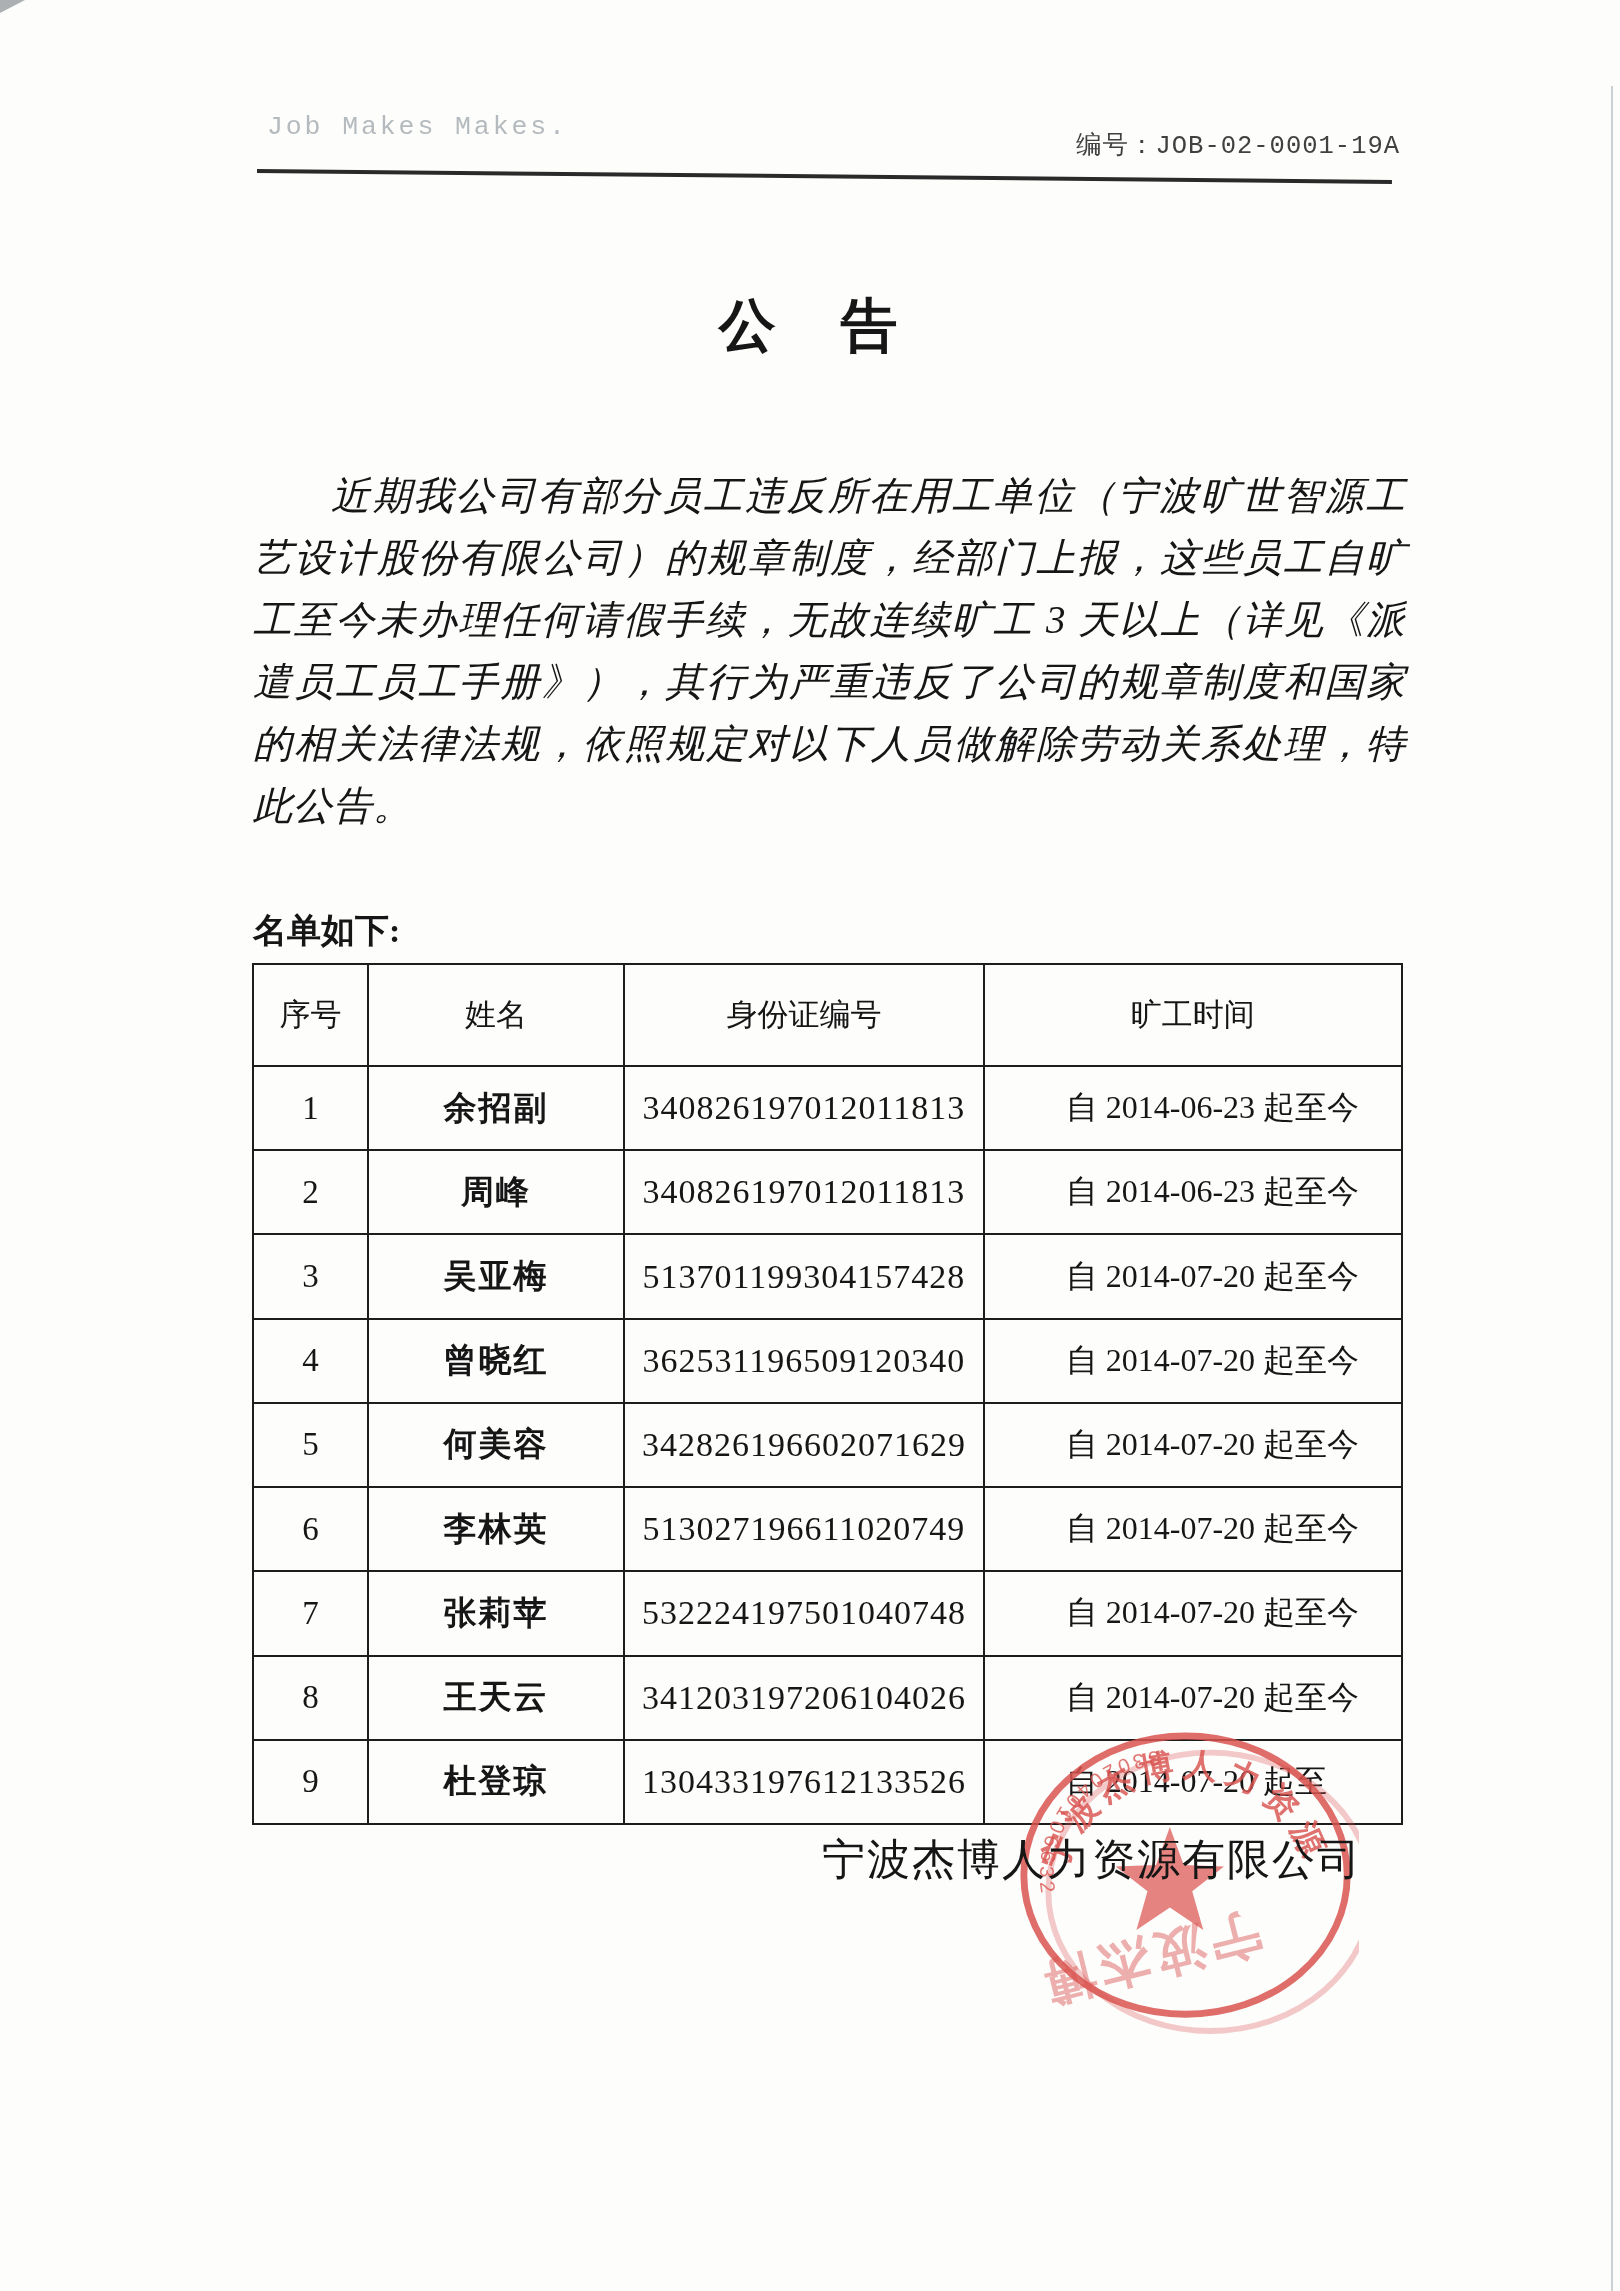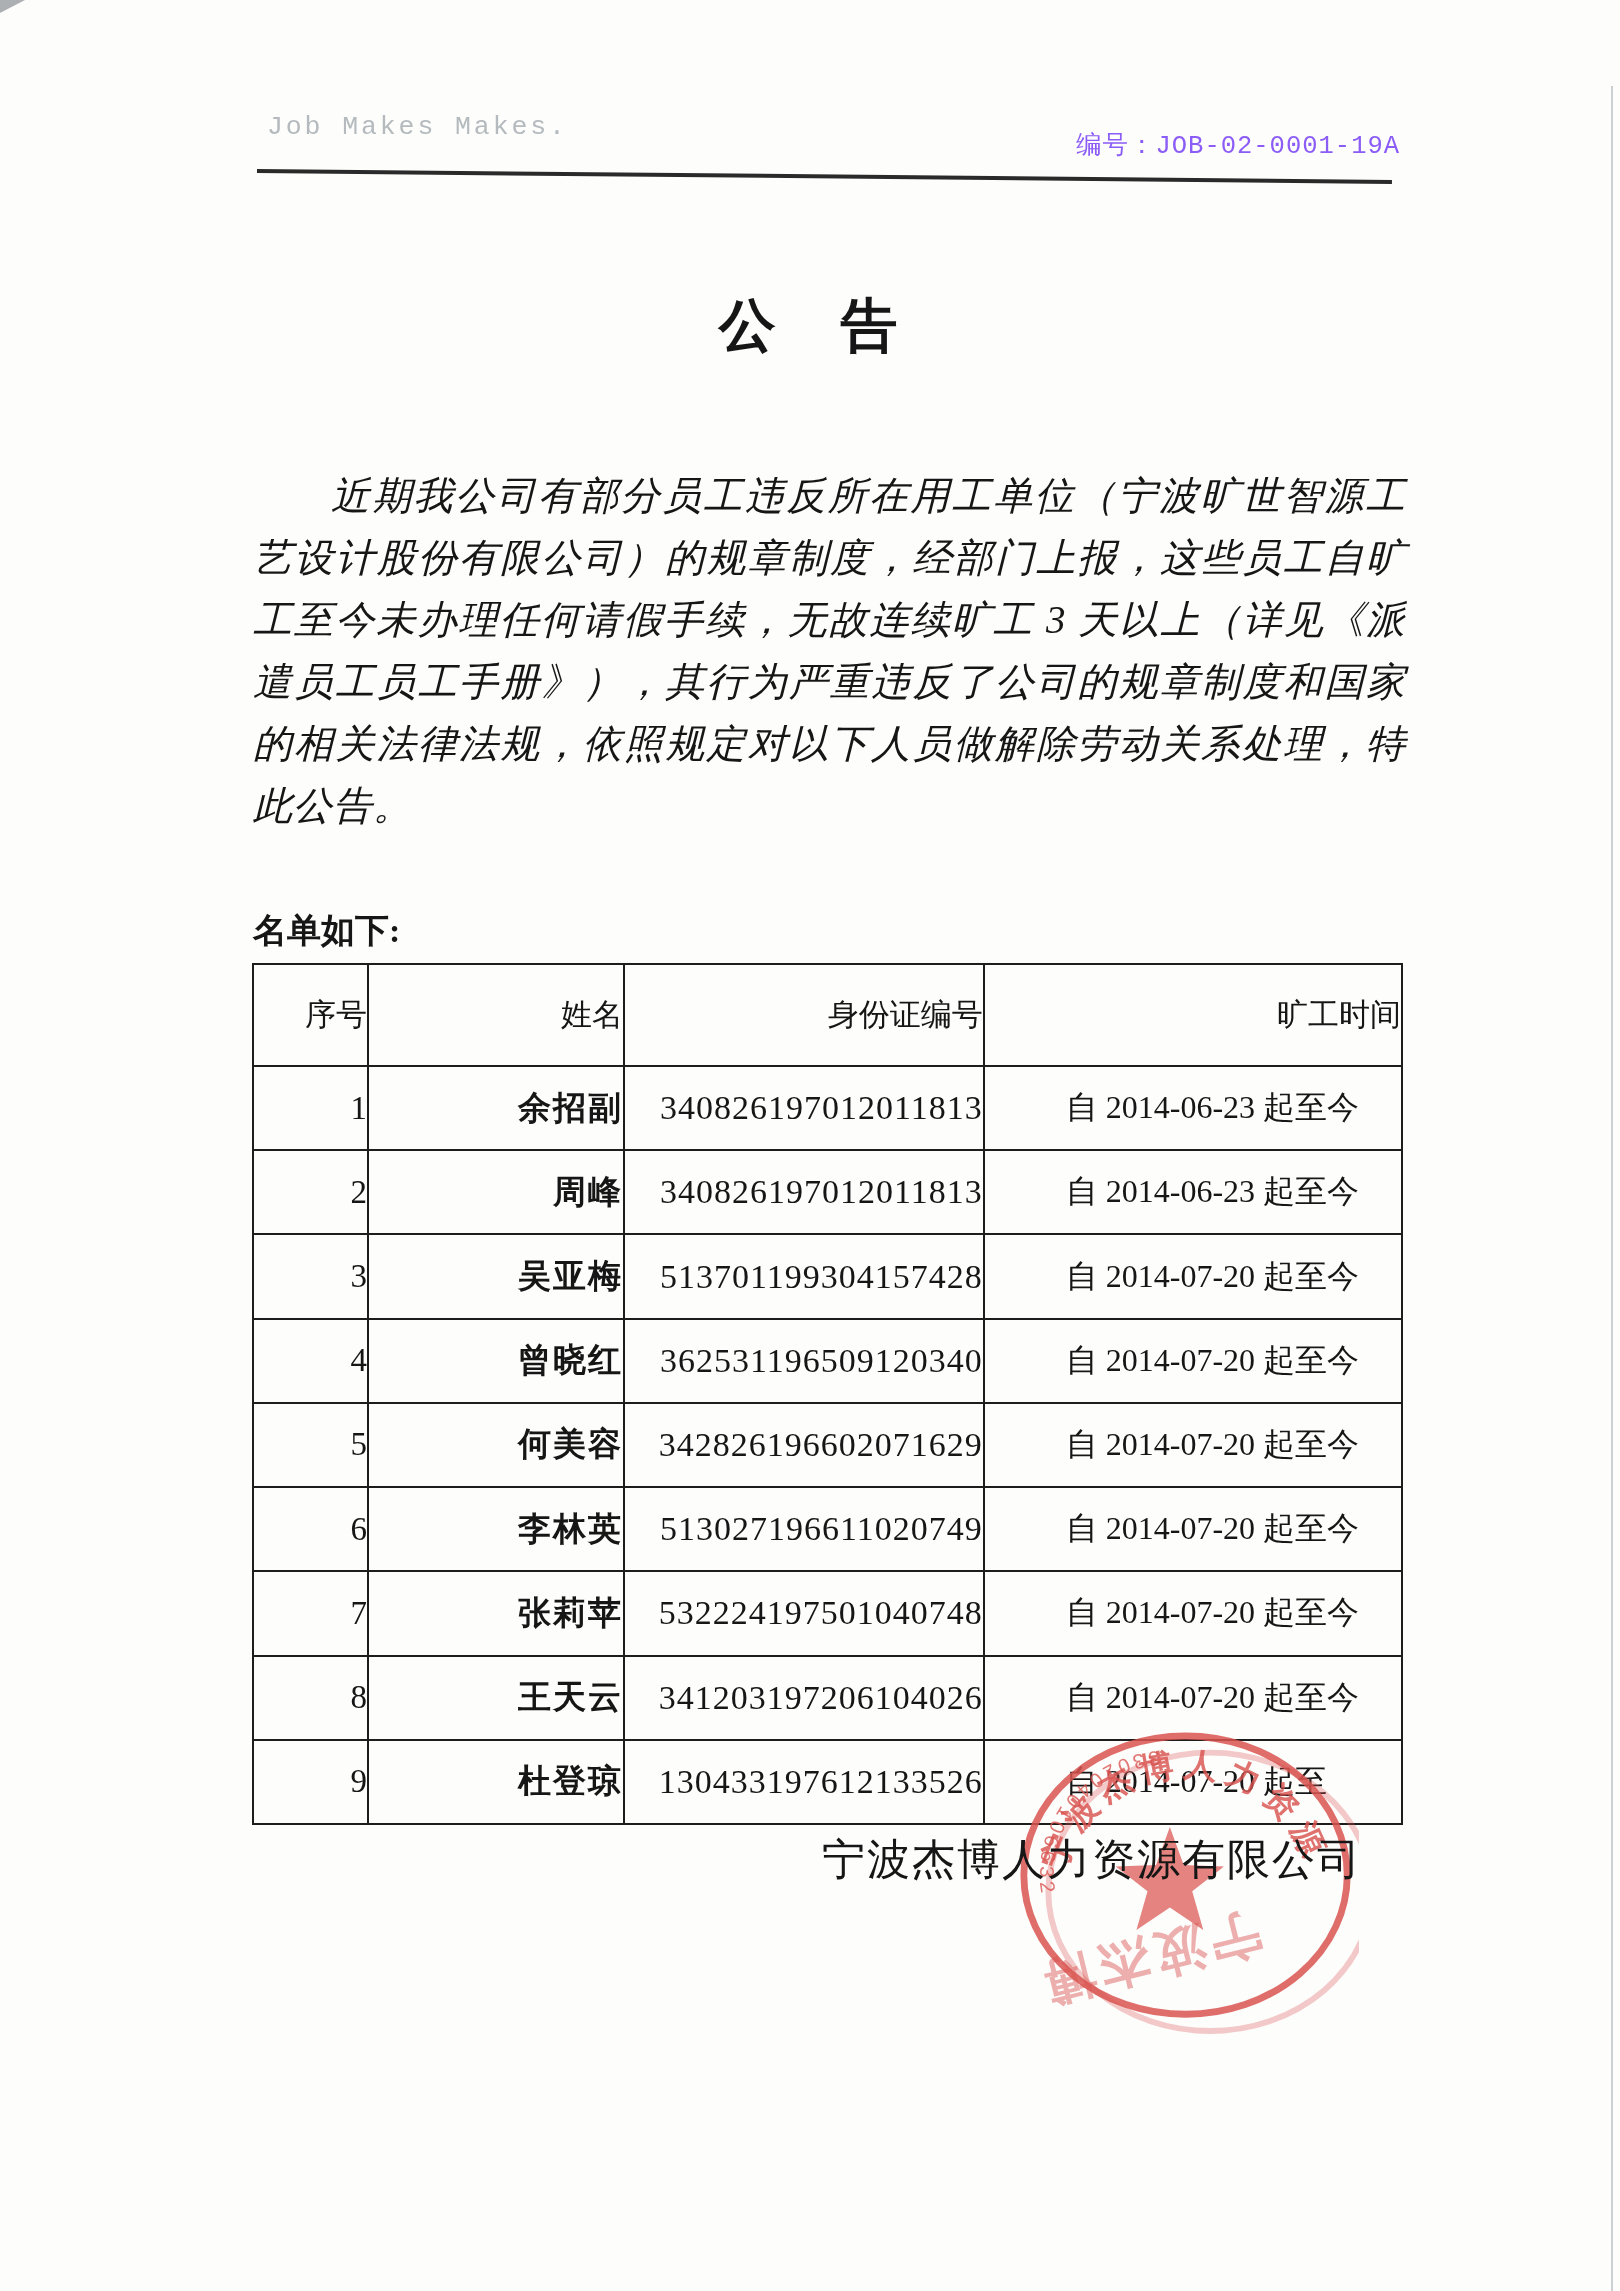--- a/index.html
+++ b/index.html
@@ -29,21 +29,21 @@
   .hdr-slogan {
     position:absolute; left:267px; top:112px;
     font-family:"Liberation Mono", monospace;
     font-size:26.5px; letter-spacing:2.9px;
     color:#b4babd;
   }
   .hdr-number {
     position:absolute; left:1076px; top:127px;
     font-family:"Liberation Mono", monospace;
     font-size:25.5px; letter-spacing:1px;
-    color:#8b5cf6;
+    color:#404040;
   }
   .hdr-rule {
     position:absolute; left:257px; top:169px;
     width:1135px; height:3.9px;
     background:#2a2a2a;
     transform:rotate(0.55deg);
     transform-origin:left center;
   }
   
   .doc-title {
@@ -69,21 +69,21 @@
   
   table.roster {
     position:absolute; left:252px; top:963px;
     width:1151px; height:862px;
     border-collapse:collapse;
     table-layout:fixed;
     font-size:33px;
   }
   table.roster th, table.roster td {
     border:2.9px solid #1d1d1d;
-    text-align:right; vertical-align:middle;
+    text-align:center; vertical-align:middle;
     font-weight:normal;
     padding:0;
   }
   table.roster th { font-size:31px; height:102px; }
   table.roster td { height:84px; }
   table.roster td.col1 { font-weight:600; letter-spacing:2px; }
   table.roster td.col2 { font-size:34px; letter-spacing:1px; }
   table.roster td.col3 { text-align:left; padding-left:81px; font-size:32px; }
   
   .sig-company {

